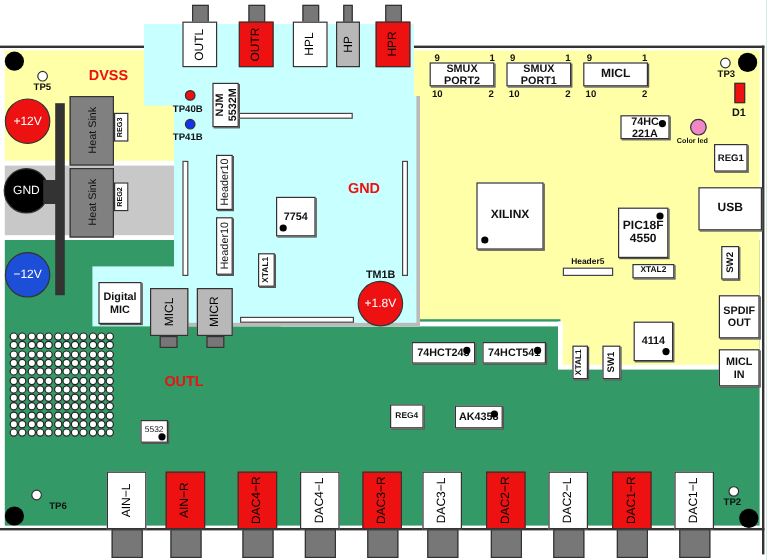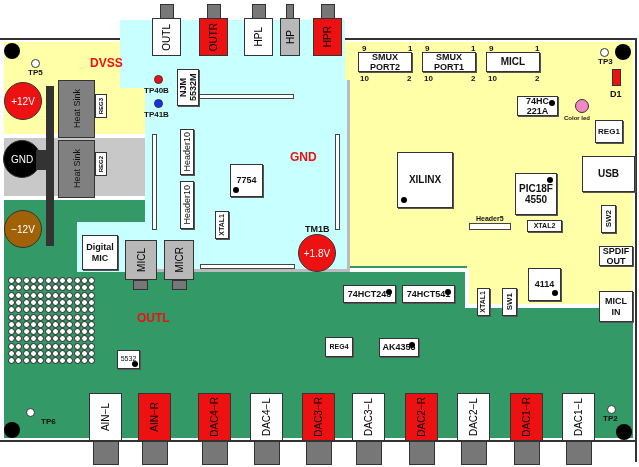--- a/index.html
+++ b/index.html
@@ -56,40 +56,40 @@
 <div class="abs" style="left:465px;top:304px;width:168px;height:4px;background:#fff;"></div>
 <div class="abs zone-cyan" style="left:120px;top:20px;width:225px;height:68px;"></div>
 <div class="abs zone-cyan" style="left:145px;top:80px;width:205px;height:192px;border-right:3px solid #bbb;border-bottom:3px solid #bbb;"></div>
 <div class="abs zone-cyan" style="left:77px;top:222px;width:75px;height:50px;"></div>
 
 <div class="hole" style="left:4px;top:43px;"></div>
 <div class="hole" style="left:615px;top:44px;"></div>
 <div class="hole" style="left:4px;top:422px;"></div>
 <div class="hole" style="left:616px;top:424px;"></div>
 
-<div class="zone-label" style="left:90px;top:56px;text-align:right;">DVSS</div>
+<div class="zone-label" style="left:74px;top:56px;text-align:right;">DVSS</div>
 <div class="zone-label" style="left:290px;top:150px;">GND</div>
 <div class="zone-label" style="left:137px;top:311px;">OUTL</div>
 
 <div class="tp" style="left:31px;top:59px;"></div>
 <div class="tplabel" style="left:28px;top:68px;">TP5</div>
 <div class="tp" style="left:154px;top:75px;background:#ee1111;"></div>
 <div class="tplabel" style="left:144px;top:86px;">TP40B</div>
 <div class="tp" style="left:154px;top:99px;background:#1133ee;"></div>
 <div class="tplabel" style="left:144px;top:110px;">TP41B</div>
 <div class="tp" style="left:600px;top:48px;"></div>
 <div class="tplabel" style="left:598px;top:57px;">TP3</div>
 <div class="tp" style="left:26px;top:408px;"></div>
 <div class="tplabel" style="left:41px;top:417px;">TP6</div>
 <div class="tp" style="left:607px;top:405px;"></div>
 <div class="tplabel" style="left:603px;top:414px;">TP2</div>
 
 <div class="circ" style="left:4px;top:82px;width:38px;height:38px;background:#ee1111;">+12V</div>
 <div class="circ" style="left:3px;top:140px;width:38px;height:38px;background:#000;">GND</div>
-<div class="circ" style="left:4px;top:210px;width:38px;height:38px;background:#a16207;text-align:right;">−12V</div>
+<div class="circ" style="left:4px;top:210px;width:38px;height:38px;background:#1d4ed8;text-align:right;">−12V</div>
 <div class="abs" style="left:46px;top:86px;width:8px;height:160px;background:#333;"></div>
 <div class="abs" style="left:36px;top:150px;width:14px;height:20px;background:#333;"></div>
 
 <div class="heatsink" style="left:58px;top:80px;">
     <span class="vtext">Heat Sink</span>
   </div>
 <div class="reg-small" style="left:95px;top:94px;">
     <span class="vtext">REG3</span>
   </div>
 <div class="heatsink" style="left:58px;top:140px;">
@@ -365,21 +365,21 @@
 <div class="bar-h" style="left:469px;top:223px;width:42px;height:7px;"></div>
 
 <div class="chip" style="left:527px;top:220px;width:35px;height:12px;font-size:7px;">
     <span>XTAL2</span>
   </div>
 
 <div class="chip" style="left:601px;top:205px;width:15px;height:28px;font-size:8px;">
     <span class="vtext">SW2</span>
   </div>
 
-<div class="chip" style="left:599px;top:246px;width:34px;height:20px;font-size:9px;">
+<div class="chip" style="left:599px;top:246px;width:34px;height:36px;font-size:9px;">
     <span style="width:28px;">SPDIF OUT</span>
   </div>
 <div class="chip" style="left:599px;top:291px;width:34px;height:31px;font-size:9px;">
     <span style="width:28px;">MICL IN</span>
   </div>
 
 <div class="chip" style="left:528px;top:268px;width:33px;height:33px;font-size:9px;">
     <span>4114</span>
     <span class="dot" style="right:2px;bottom:4px;"></span>
   </div>

